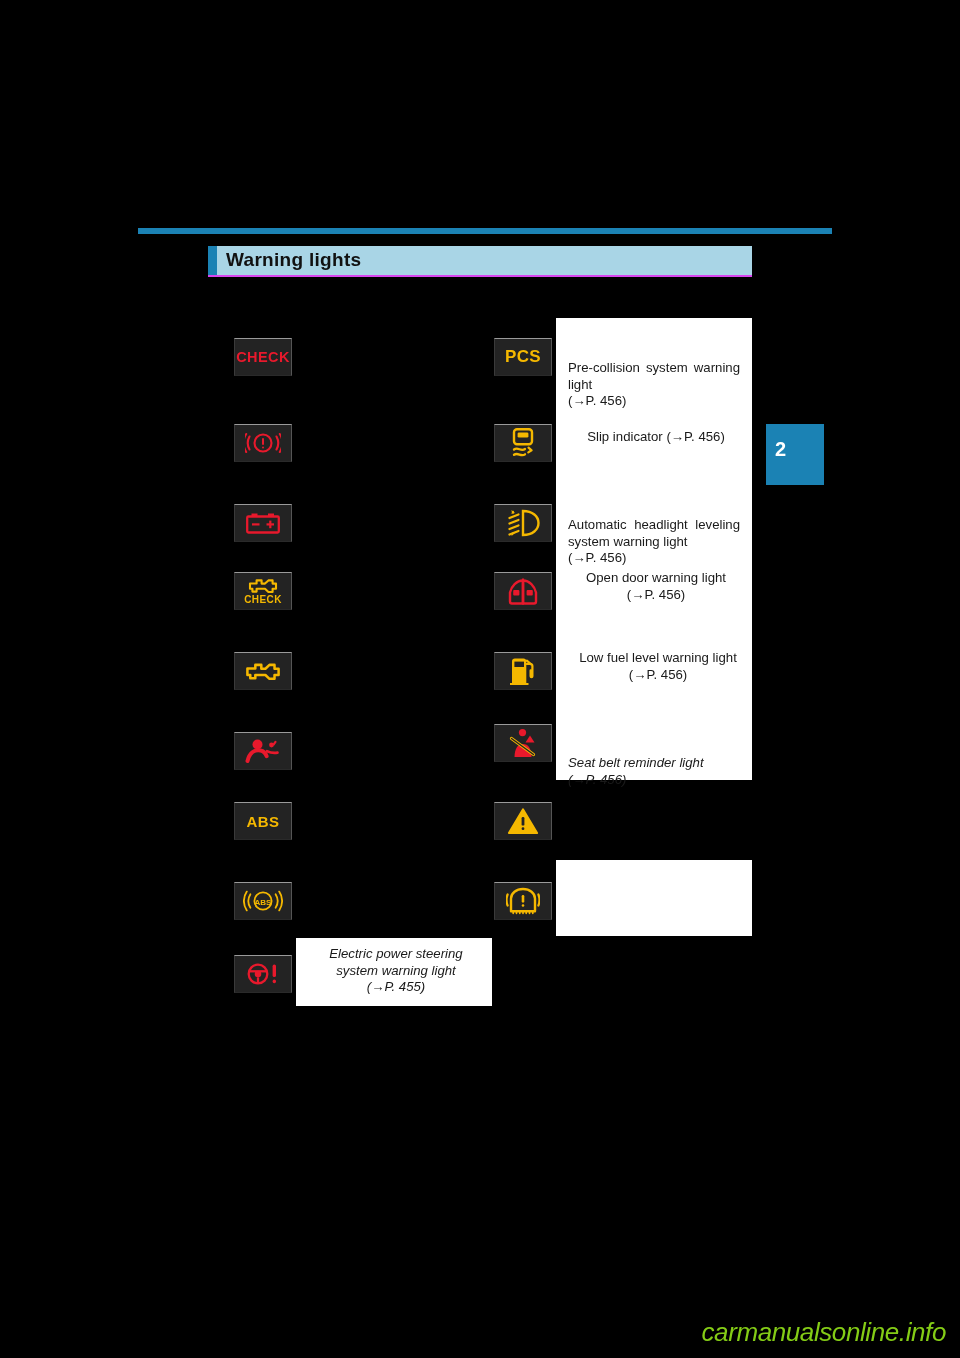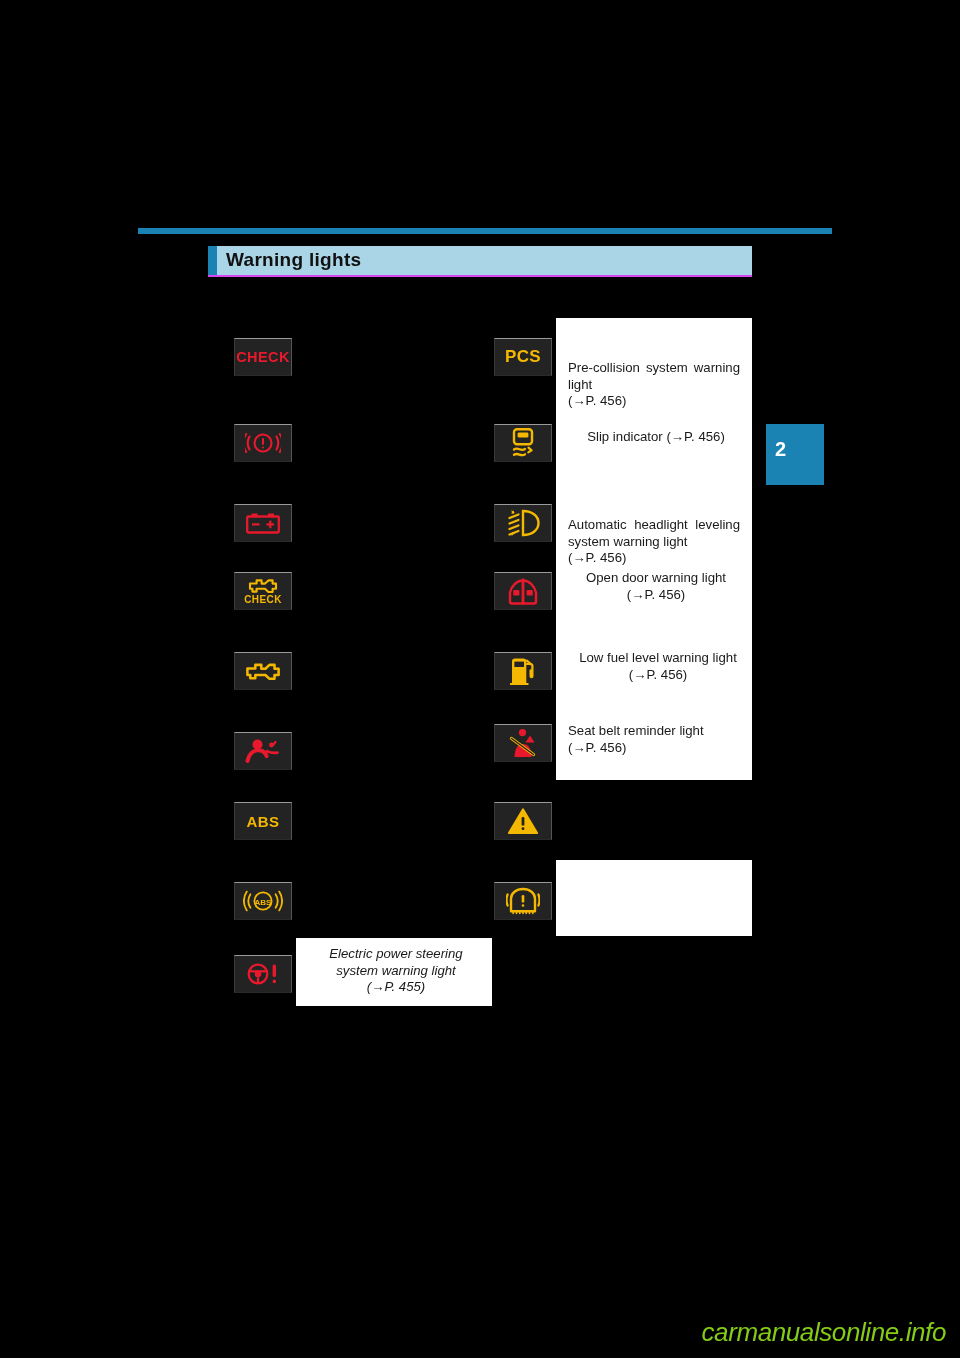--- a/index.html
+++ b/index.html
@@ -336,20 +336,20 @@
   <div class="desc just" style="left:568px; top:330px; width:172px;">Pre-collision system warning light<br>(→P. 456)</div>
 
   <div class="desc" style="left:568px; top:429px; width:176px;">Slip indicator (→P. 456)</div>
 
   <div class="desc just" style="left:568px; top:487px; width:172px;">Automatic headlight leveling system warning light<br>(→P. 456)</div>
 
   <div class="desc" style="left:568px; top:570px; width:176px;">Open door warning light<br>(→P. 456)</div>
 
   <div class="desc" style="left:568px; top:650px; width:180px;">Low fuel level warning light<br>(→P. 456)</div>
 
-  <div class="desc just" style="left:568px; top:693px; width:174px;">Seat belt reminder light<br>(→P. 456)</div>
+  <div class="desc just" style="left:568px; top:725px; width:174px;font-style:italic;">Seat belt reminder light<br>(→P. 456)</div>
 
 
   <div class="desc" style="left:308px; top:946px; width:176px;font-style:italic;">Electric power steering system warning light<br>(→P. 455)</div>
 
   <div class="watermark">carmanualsonline.info</div>
 
 </div>
 
 </body></html>

